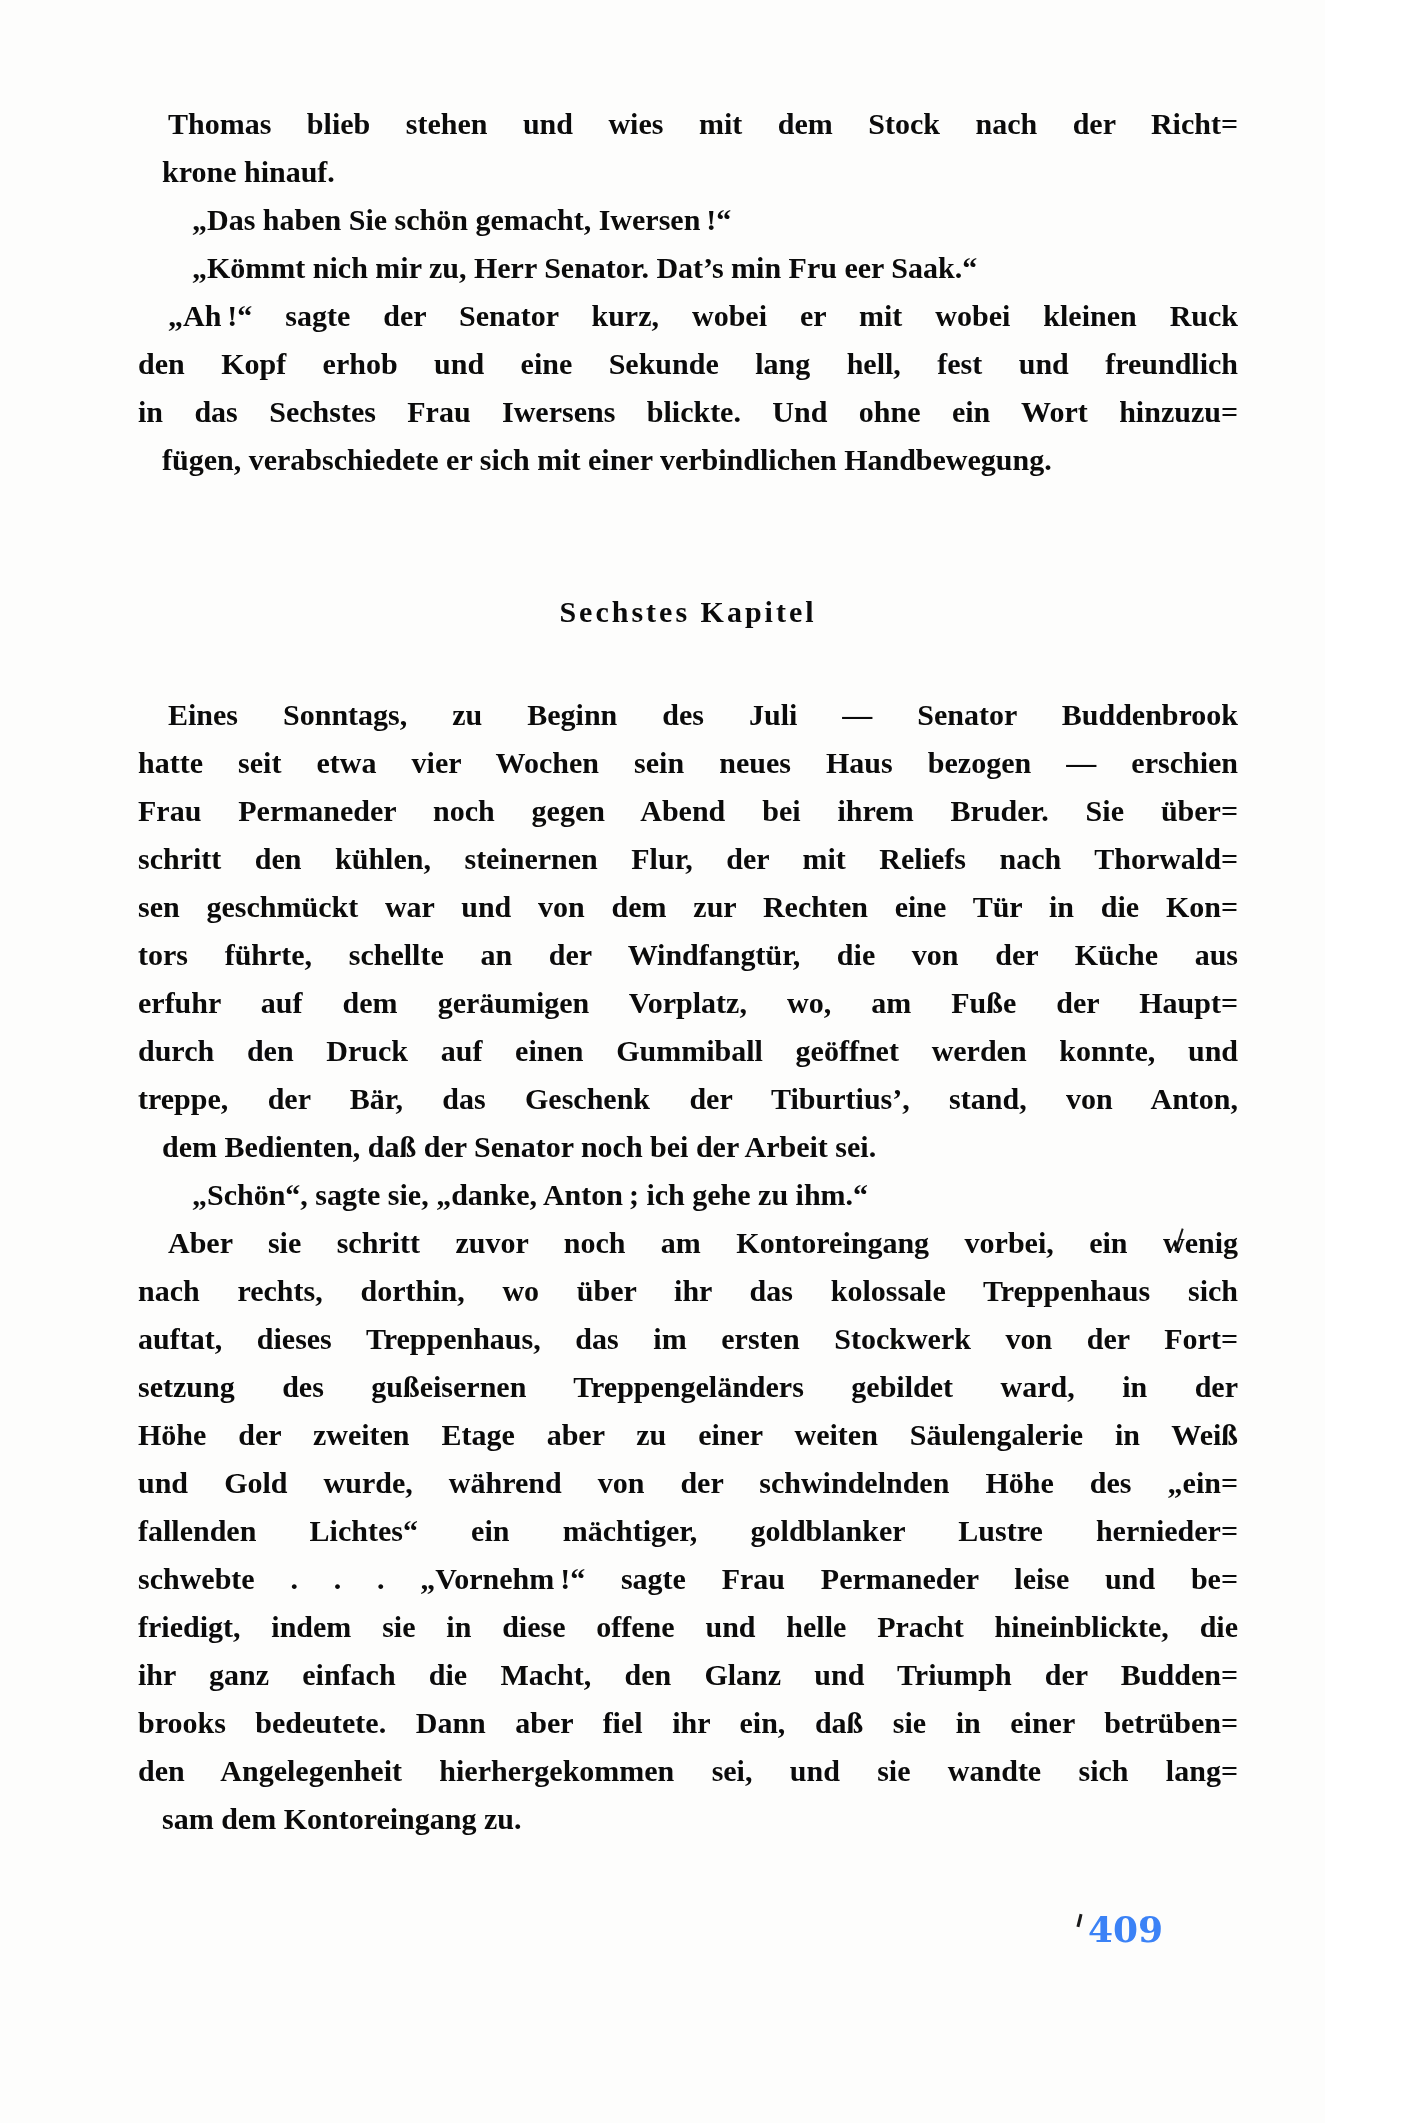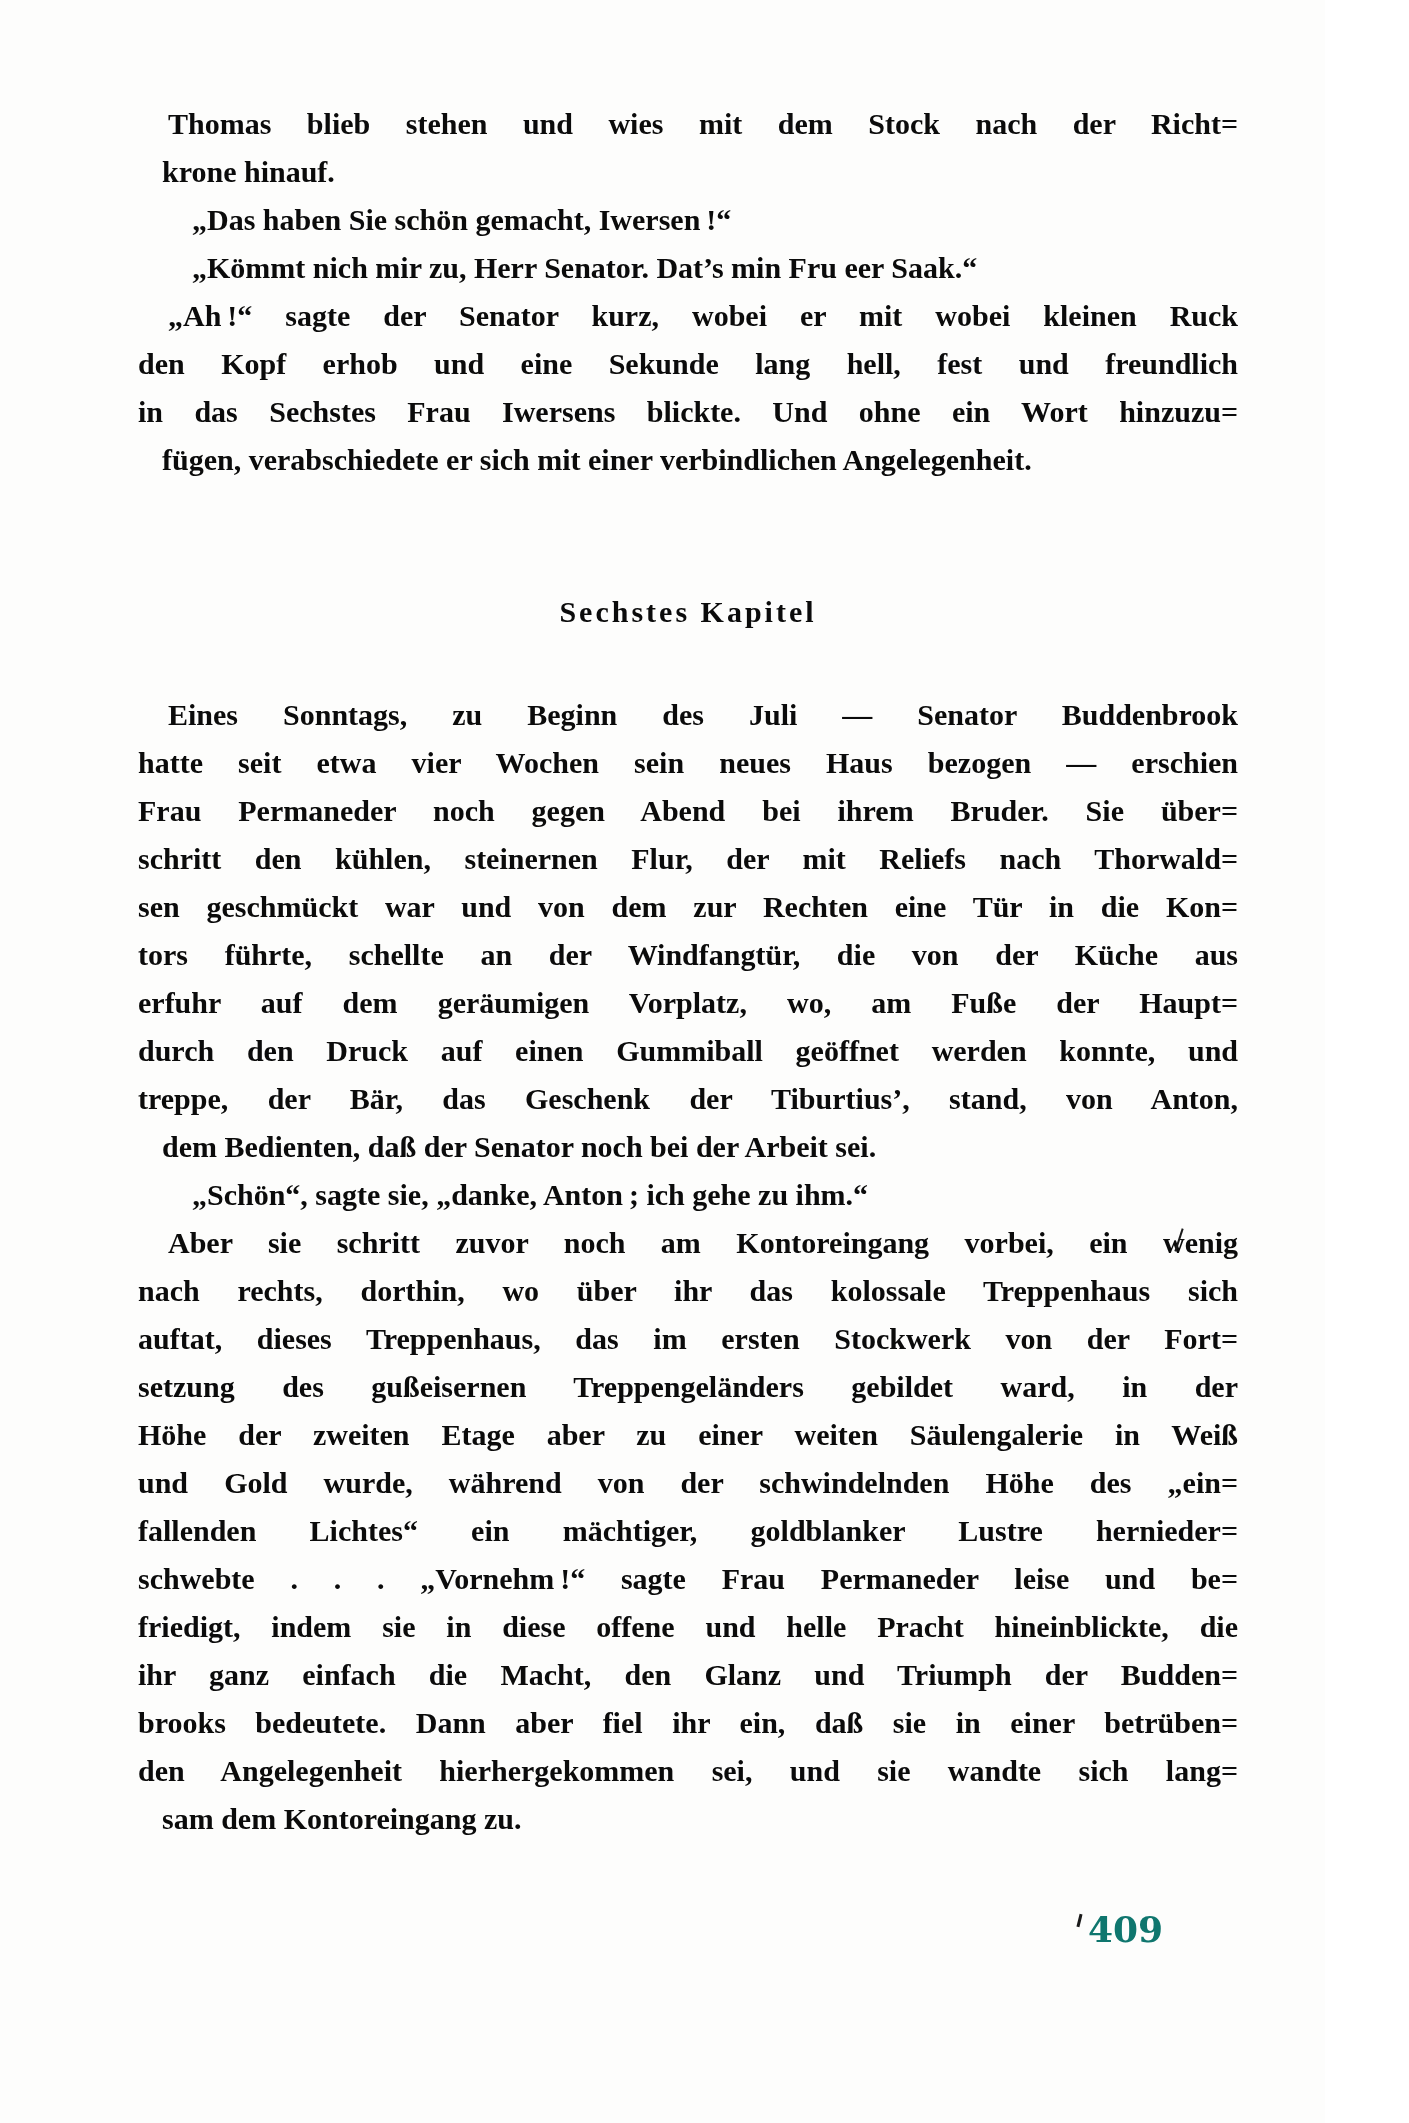--- a/index.html
+++ b/index.html
@@ -39,21 +39,21 @@
     text-align-last: center;
     letter-spacing: 3px;
   }
   .page-number {
     position: absolute;
     left: 1088px;
     top: 1908px;
     font-size: 36px;
     font-weight: 700;
     font-family: "DejaVu Serif", serif;
-    color: #0f766e;
+    color: #3b82f6;
   }
   .speck {
     position: absolute;
     background: #1a1a1a;
   }
   .speck-slash {
     left: 1178px;
     top: 1228px;
     width: 2px;
     height: 24px;
@@ -72,21 +72,21 @@
 
 <div class="page">
   <div class="text-col" id="text-col">
       <div class="line indent">Thomas blieb stehen und wies mit dem Stock nach der Richt=</div>
       <div class="line end">krone hinauf.</div>
       <div class="line indent end">„Das haben Sie schön gemacht, Iwersen !“</div>
       <div class="line indent end">„Kömmt nich mir zu, Herr Senator. Dat’s min Fru eer Saak.“</div>
       <div class="line indent">„Ah !“ sagte der Senator kurz, wobei er mit wobei kleinen Ruck</div>
       <div class="line">den Kopf erhob und eine Sekunde lang hell, fest und freundlich</div>
       <div class="line">in das Sechstes Frau Iwersens blickte. Und ohne ein Wort hinzuzu=</div>
-      <div class="line end">fügen, verabschiedete er sich mit einer verbindlichen Angelegenheit.</div>
+      <div class="line end">fügen, verabschiedete er sich mit einer verbindlichen Handbewegung.</div>
       <div class="line heading end">Sechstes Kapitel</div>
       <div class="line indent">Eines Sonntags, zu Beginn des Juli — Senator Buddenbrook</div>
       <div class="line">hatte seit etwa vier Wochen sein neues Haus bezogen — erschien</div>
       <div class="line">Frau Permaneder noch gegen Abend bei ihrem Bruder. Sie über=</div>
       <div class="line">schritt den kühlen, steinernen Flur, der mit Reliefs nach Thorwald=</div>
       <div class="line">sen geschmückt war und von dem zur Rechten eine Tür in die Kon=</div>
       <div class="line">tors führte, schellte an der Windfangtür, die von der Küche aus</div>
       <div class="line">erfuhr auf dem geräumigen Vorplatz, wo, am Fuße der Haupt=</div>
       <div class="line">durch den Druck auf einen Gummiball geöffnet werden konnte, und</div>
       <div class="line">treppe, der Bär, das Geschenk der Tiburtius’, stand, von Anton,</div>

